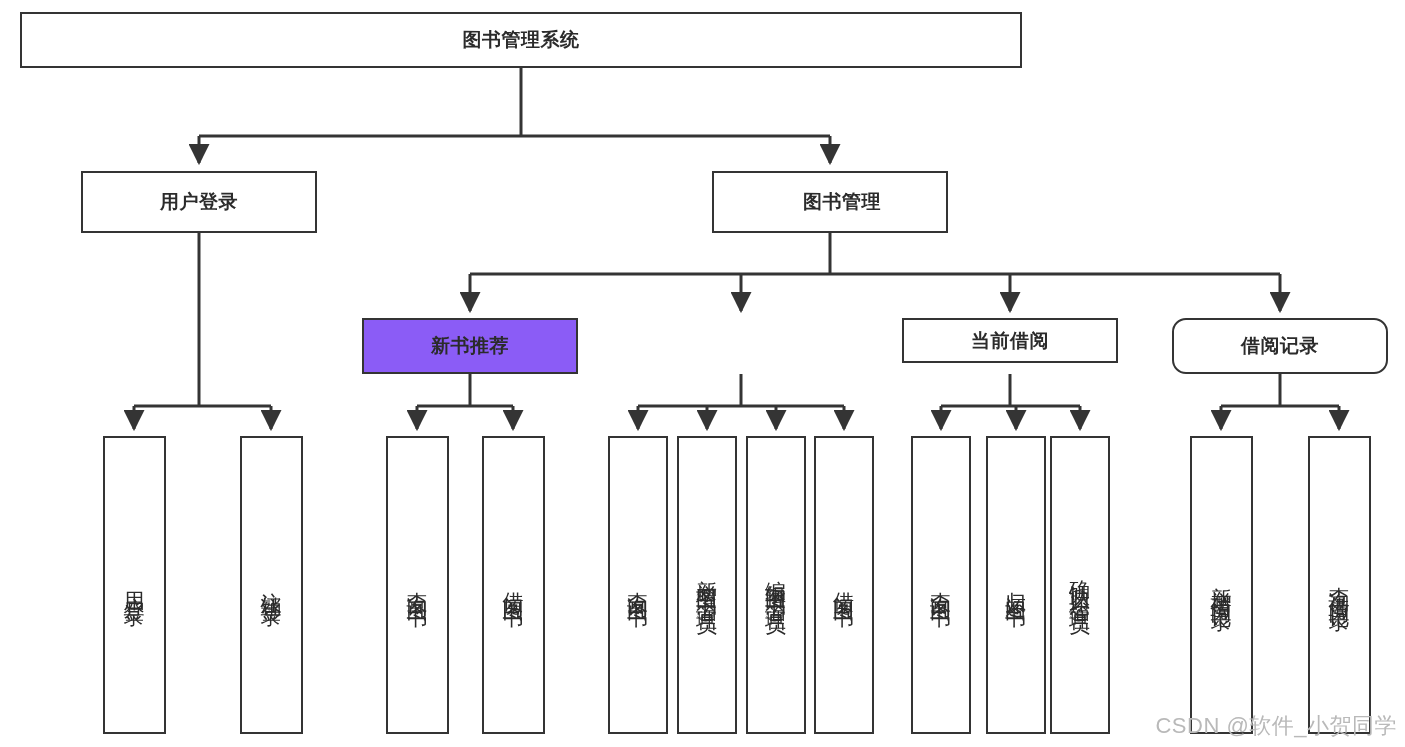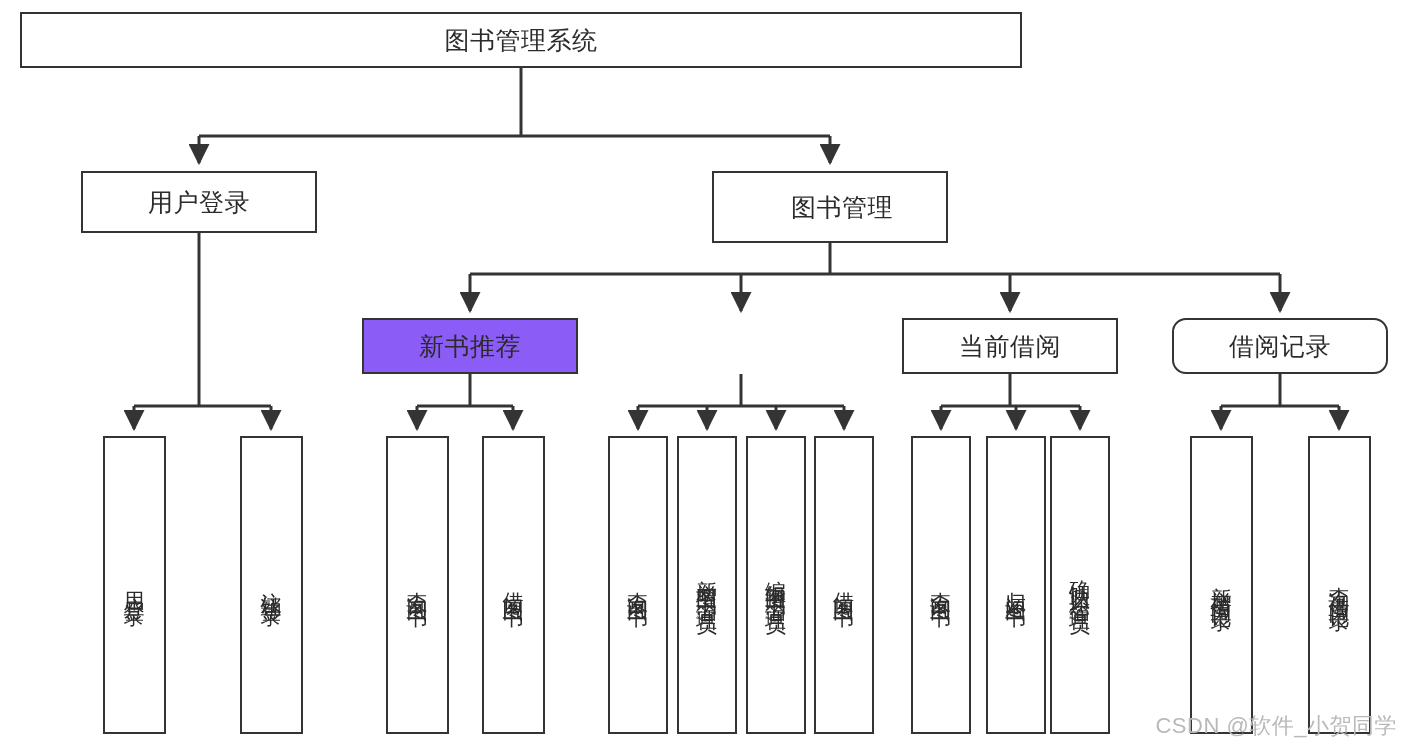--- a/index.html
+++ b/index.html
@@ -29,22 +29,23 @@
     position: absolute;
     box-sizing: border-box;
     border: 2px solid #343434;
     background: #ffffff;
     display: flex;
     align-items: center;
     justify-content: center;
     color: #2b2b2b;
   }
   .node.h {
-    font-size: 25px;
+    font-size: 19px;
     letter-spacing: 0.5px;
+    font-weight: bold;
   }
   .node.leaf {
     font-size: 21px;
   }
   .node.leaf .vlabel {
     writing-mode: vertical-rl;
     text-orientation: upright;
     letter-spacing: 5px;
     line-height: 1;
     white-space: nowrap;
@@ -115,28 +116,28 @@
     </g>
   </svg>
 
   <div class="node h" style="left: 20px; top: 12px; width: 1002px; height: 56px; border-color: rgb(52, 52, 52); background: rgb(255, 255, 255); color: rgb(43, 43, 43);">
     <span>图书管理系统</span>
   </div>
 
   <div class="node h" style="left: 81px; top: 171px; width: 236px; height: 62px; border-color: rgb(52, 52, 52); background: rgb(255, 255, 255); color: rgb(43, 43, 43);">
     <span>用户登录</span>
   </div>
-  <div class="node h" style="left: 712px; top: 171px; width: 236px; height: 72px; border-color: rgb(52, 52, 52); background: rgb(255, 255, 255); color: rgb(43, 43, 43); padding-left: 24px;">
+  <div class="node h" style="left: 712px; top: 171px; width: 236px; height: 62px; border-color: rgb(52, 52, 52); background: rgb(255, 255, 255); color: rgb(43, 43, 43); padding-left: 24px;">
     <span>图书管理</span>
   </div>
 
   <div class="node h" style="left: 362px; top: 318px; width: 216px; height: 56px; border-color: rgb(52, 52, 52); background: #8b5cf6; color: rgb(43, 43, 43);">
     <span>新书推荐</span>
   </div>
-  <div class="node h" style="left: 902px; top: 318px; width: 216px; height: 56px; border-color: rgb(52, 52, 52); background: rgb(255, 255, 255); color: rgb(43, 43, 43);">
+  <div class="node h" style="left: 902px; top: 318px; width: 216px; height: 45px; border-color: rgb(52, 52, 52); background: rgb(255, 255, 255); color: rgb(43, 43, 43);">
     <span>当前借阅</span>
   </div>
   <div class="node h" style="left: 1172px; top: 318px; width: 216px; height: 56px; border-color: rgb(52, 52, 52); background: rgb(255, 255, 255); color: rgb(43, 43, 43); border-radius: 14px;">
     <span>借阅记录</span>
   </div>
 
   <div class="node leaf" style="left: 103px; top: 436px; width: 63px; height: 298px; border-color: rgb(52, 52, 52); background: rgb(255, 255, 255); color: rgb(43, 43, 43);">
     <span class="vlabel">用户登录</span>
   </div>
   <div class="node leaf" style="left: 240px; top: 436px; width: 63px; height: 298px; border-color: rgb(52, 52, 52); background: rgb(255, 255, 255); color: rgb(43, 43, 43);">

